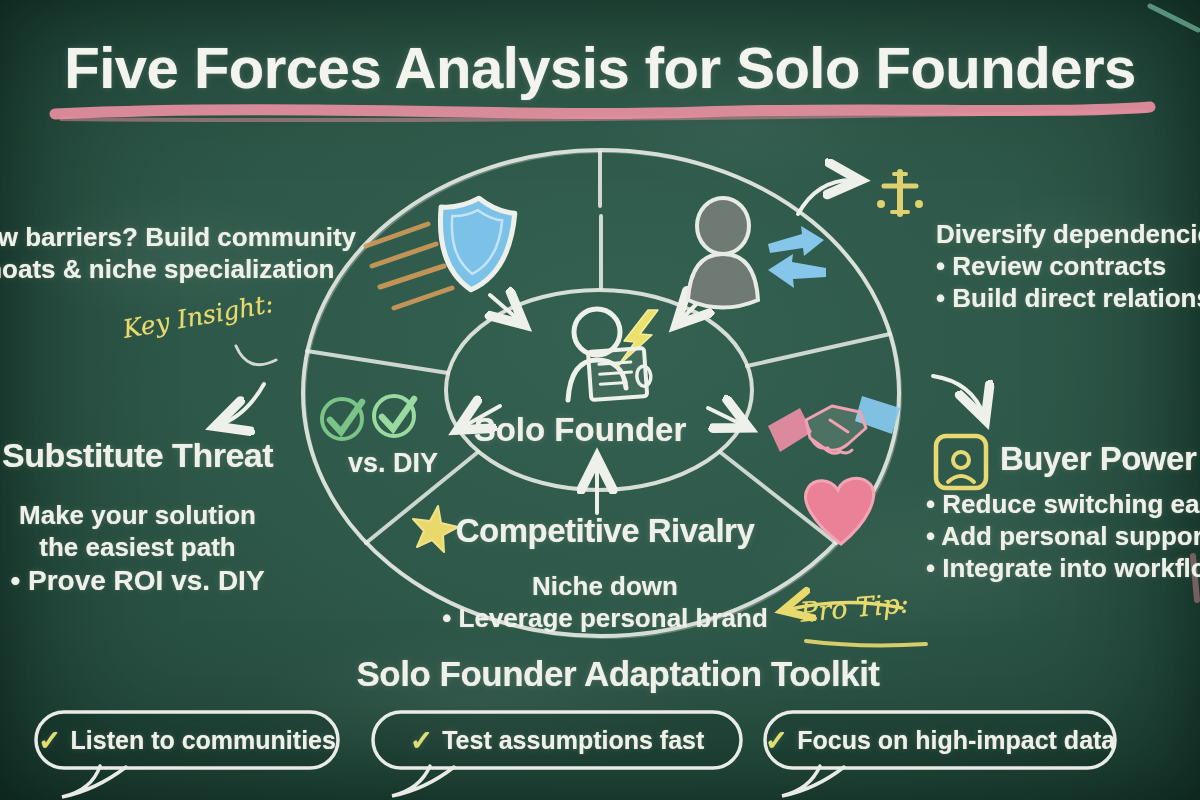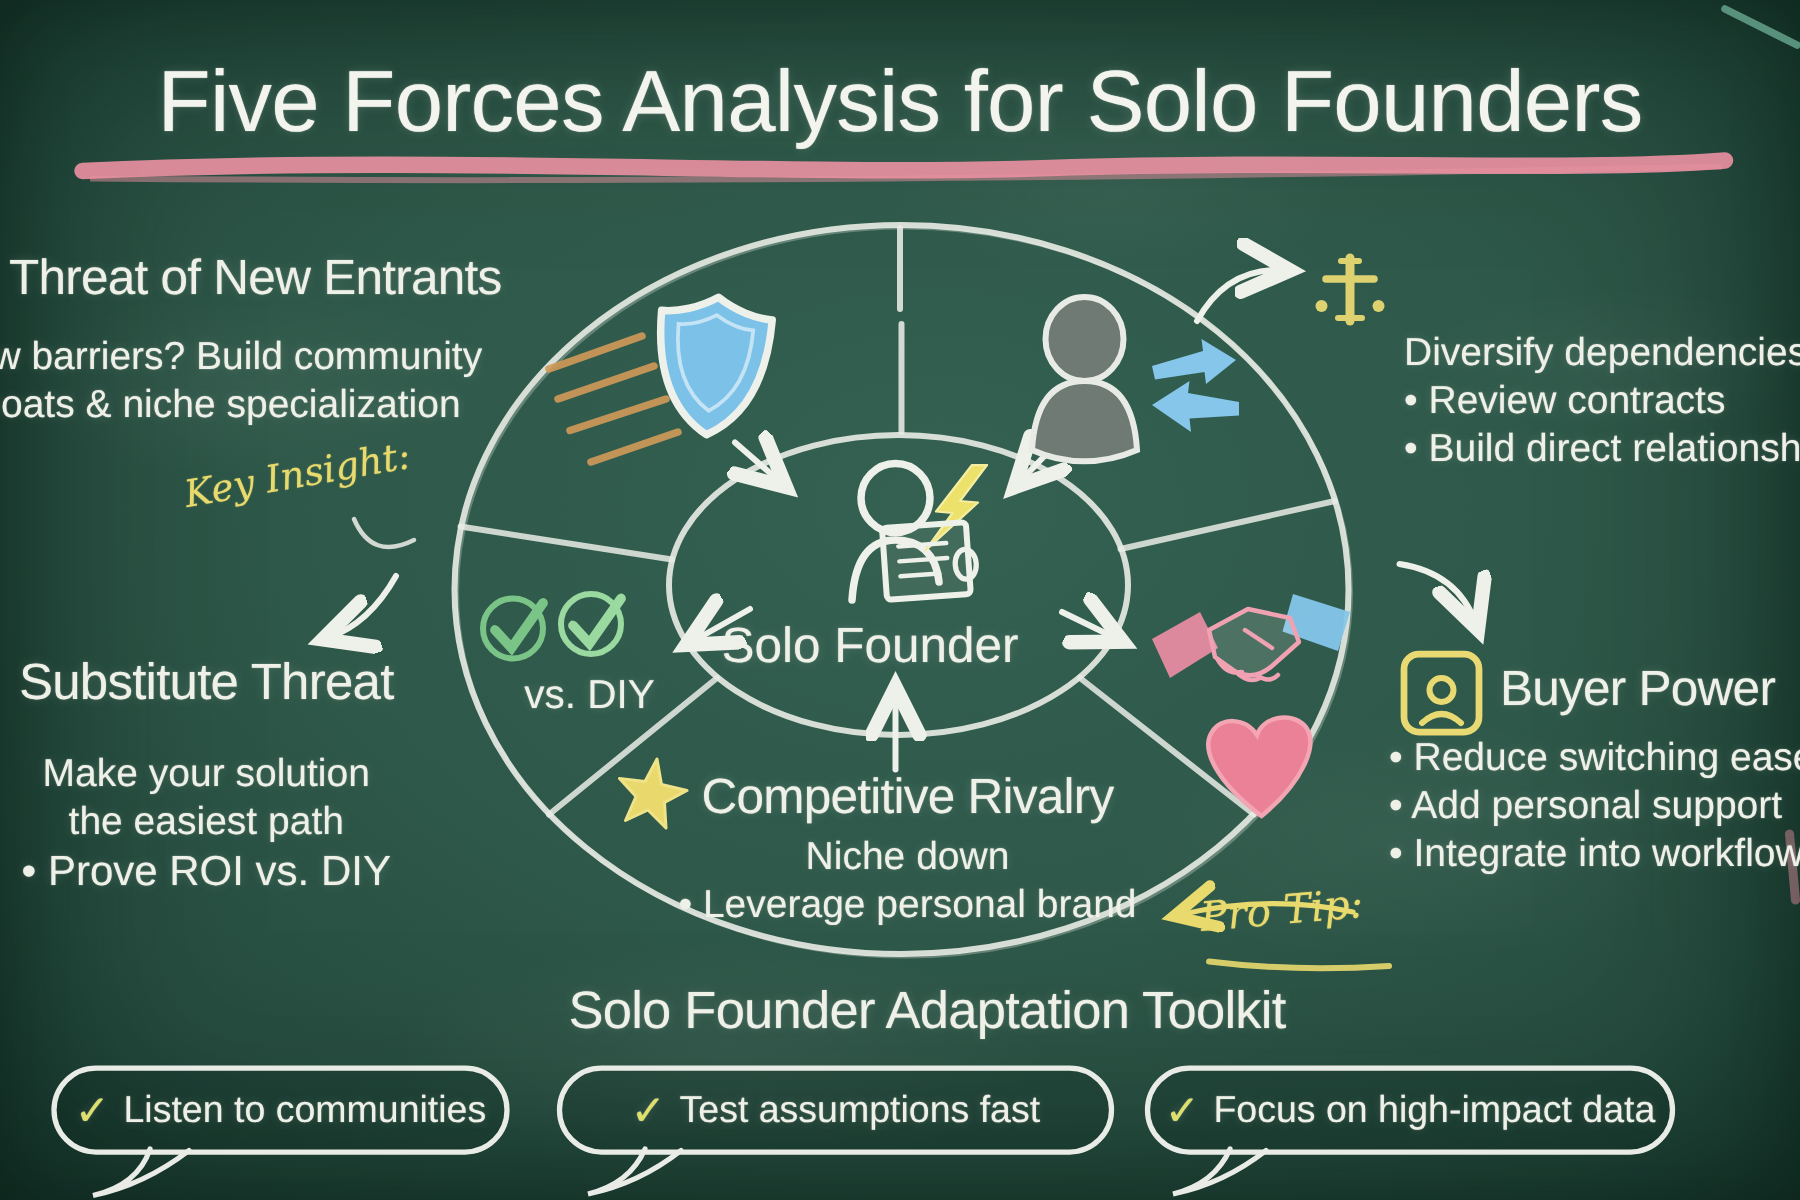--- a/index.html
+++ b/index.html
@@ -15,21 +15,21 @@
       radial-gradient(280px 120px at 78% 70%, rgba(255,255,255,.04), transparent 70%),
       radial-gradient(320px 110px at 40% 88%, rgba(255,255,255,.05), transparent 70%),
       radial-gradient(220px 90px at 62% 16%, rgba(255,255,255,.035), transparent 70%),
       radial-gradient(200px 70px at 90% 30%, rgba(255,255,255,.03), transparent 70%);
   }
   .stage::after{
     content:"";position:absolute;inset:0;pointer-events:none;
     box-shadow: inset 0 0 150px rgba(0,18,12,.6), inset 0 0 45px rgba(0,18,12,.25);
   }
   .chalk{
-    position:absolute;color:#eff1e9;font-weight:normal;
+    position:absolute;color:#eff1e9;font-weight:bold;
     text-shadow:0 0 1px rgba(242,244,236,.55), 0 0 7px rgba(242,244,236,.15);
     white-space:nowrap;
   }
   .title{top:34px;left:0;width:100%;text-align:center;font-size:58px;letter-spacing:-.5px;color:#f3f4ee;}
   .h-sec{font-size:33px;letter-spacing:-.5px;}
   .body-t{font-size:26px;line-height:32px;}
   .center-block{text-align:center;}
   .hand{
     position:absolute;color:#e9da6e;font-family:"DejaVu Serif",serif;font-style:italic;
     text-shadow:0 0 1px rgba(233,218,110,.6);white-space:nowrap;
@@ -155,21 +155,20 @@
       <rect x="765" y="712" width="350" height="56" rx="28" stroke-width="3.5"></rect>
       <path d="M820,766 Q810,789 782,796 Q816,789 844,767" fill="none" stroke-width="3.5"></path>
     </g>
 
     <path d="M1150,6 L1198,30" stroke="#8fe0c2" stroke-width="5" stroke-linecap="round" opacity=".55"></path>
     <path d="M1193,556 L1197,600" stroke="#e78fa0" stroke-width="6" stroke-linecap="round" opacity=".45"></path>
   </svg>
 
   <div class="chalk title z2">Five Forces Analysis for Solo Founders</div>
 
-  <div class="chalk h-sec z2" style="top:166px;left:6px;">Threat of New Entrants</div>
   <div class="chalk body-t z2" style="top:221px;left:-34px;">Low barriers? Build community</div>
   <div class="chalk body-t z2" style="top:253px;left:-21px;">moats &amp; niche specialization</div>
 
   <div class="hand z2" style="top:302px;left:122px;font-size:25px;transform:rotate(-10deg);">Key Insight:</div>
 
   <div class="z2 center-block" style="position:absolute;top:436px;left:0;width:275px;">
     <div class="chalk h-sec" style="position:relative;font-size:34px;">Substitute Threat</div>
     <div class="chalk body-t" style="position:relative;margin-top:24px;">Make your solution</div>
     <div class="chalk body-t" style="position:relative;">the easiest path</div>
     <div class="chalk" style="position:relative;font-size:28px;margin-top:2px;">• Prove ROI vs. DIY</div>
@@ -181,21 +180,21 @@
   <div class="chalk body-t z2" style="top:250px;left:936px;">• Review contracts</div>
   <div class="chalk body-t z2" style="top:282px;left:936px;">• Build direct relationships</div>
 
   <div class="chalk h-sec z2" style="top:440px;left:1000px;">Buyer Power</div>
   <div class="chalk body-t z2" style="top:488px;left:926px;">• Reduce switching ease</div>
   <div class="chalk body-t z2" style="top:520px;left:926px;">• Add personal support</div>
   <div class="chalk body-t z2" style="top:552px;left:926px;">• Integrate into workflows</div>
 
   <div class="z2 center-block" style="position:absolute;top:512px;left:430px;width:350px;">
     <div class="chalk h-sec" style="position:relative;">Competitive Rivalry</div>
-    <div class="chalk body-t" style="position:relative;margin-top:4px;">Niche down</div>
+    <div class="chalk body-t" style="position:relative;margin-top:20px;">Niche down</div>
     <div class="chalk body-t" style="position:relative;">• Leverage personal brand</div>
   </div>
 
   <div class="chalk z2" style="top:411px;left:430px;width:300px;text-align:center;font-size:33px;">Solo Founder</div>
 
   <div class="hand z2" style="top:592px;left:800px;font-size:27px;transform:rotate(-5deg);">Pro Tip:</div>
 
   <div class="chalk z2" style="top:654px;left:0;width:100%;text-align:center;font-size:35px;letter-spacing:-.5px;padding-left:18px;">Solo Founder Adaptation Toolkit</div>
 
   <div class="z2" style="position:absolute;top:712px;left:36px;width:302px;height:56px;display:flex;align-items:center;justify-content:center;gap:9px;">

